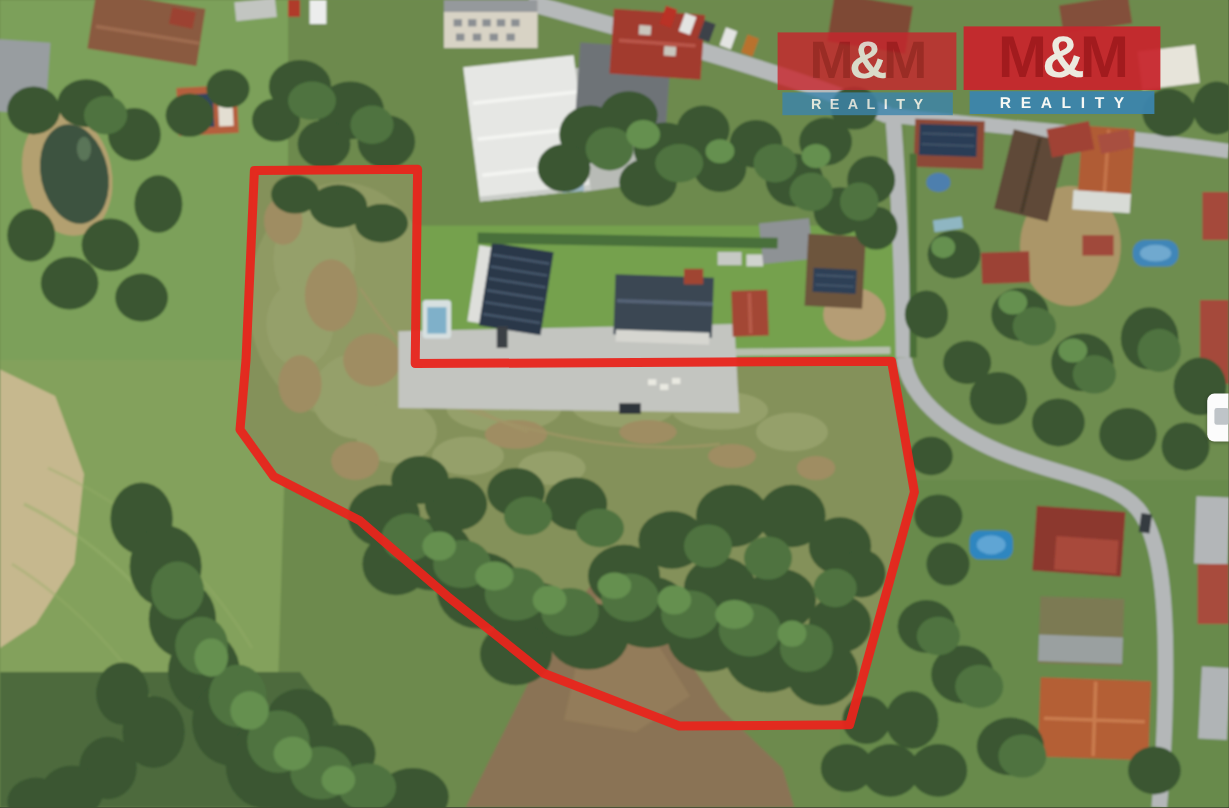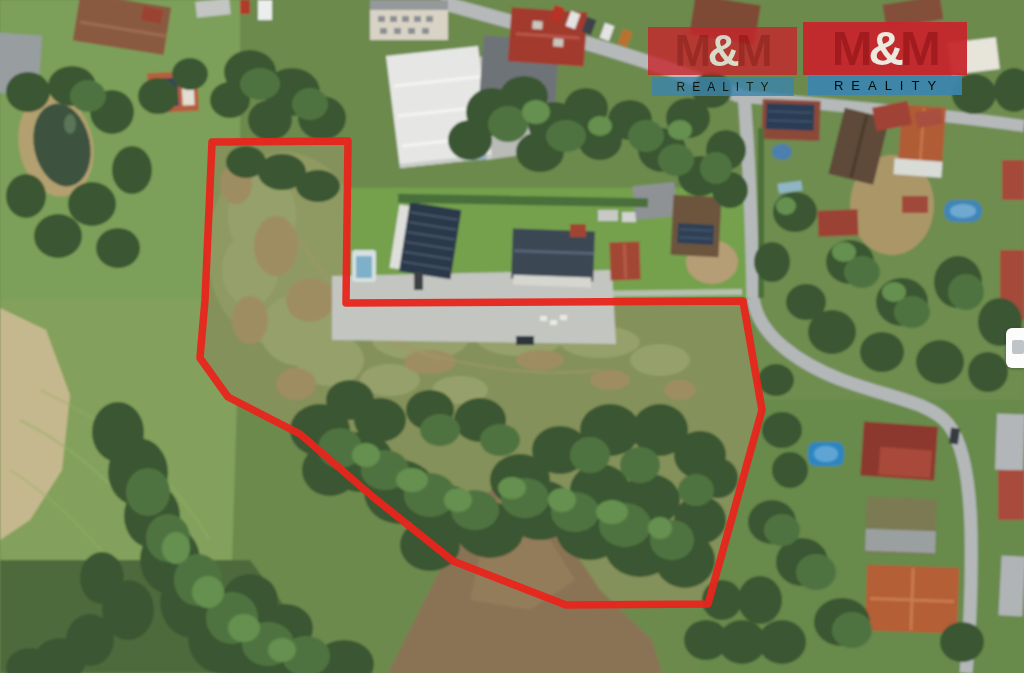--- a/index.html
+++ b/index.html
@@ -6,21 +6,21 @@
   .stage{position:relative;width:1024px;height:673px;overflow:hidden;
          background:#6d8a4e;font-family:"Liberation Sans",sans-serif;}
   .stage svg{position:absolute;left:0;top:0;}
   
   .logo{position:absolute;display:flex;flex-direction:column;align-items:center;}
   .logo-red{display:flex;align-items:center;justify-content:center;
             font-weight:900;line-height:1;letter-spacing:-0.05em;}
   .logo-red .m{color:#a6151c;}
   .logo-red .amp{color:#f4f0e9;margin:0 -0.03em;}
   .logo-blue{display:flex;align-items:center;justify-content:center;
-             color:#000000;font-weight:400;}
+             color:#ffffff;font-weight:700;}
   .logo-left{left:648px;top:27px;opacity:.8;}
   .logo-left .logo-red{width:149px;height:48px;background:#c8262d;font-size:44px;transform-origin:center;}
   .logo-left .logo-blue{width:142px;height:19px;margin-top:2px;background:#3c85ad;
                         font-size:12px;letter-spacing:7px;padding-left:7px;box-sizing:border-box;}
   .logo-right{left:803px;top:22px;opacity:.94;}
   .logo-right .logo-red{width:164px;height:53px;background:#c8262d;font-size:49px;}
   .logo-right .logo-blue{width:154px;height:19px;margin-top:1px;background:#3c85ad;
                          font-size:13px;letter-spacing:8px;padding-left:8px;box-sizing:border-box;}
   
   .map-widget{position:absolute;left:1006px;top:328px;width:18px;height:40px;

